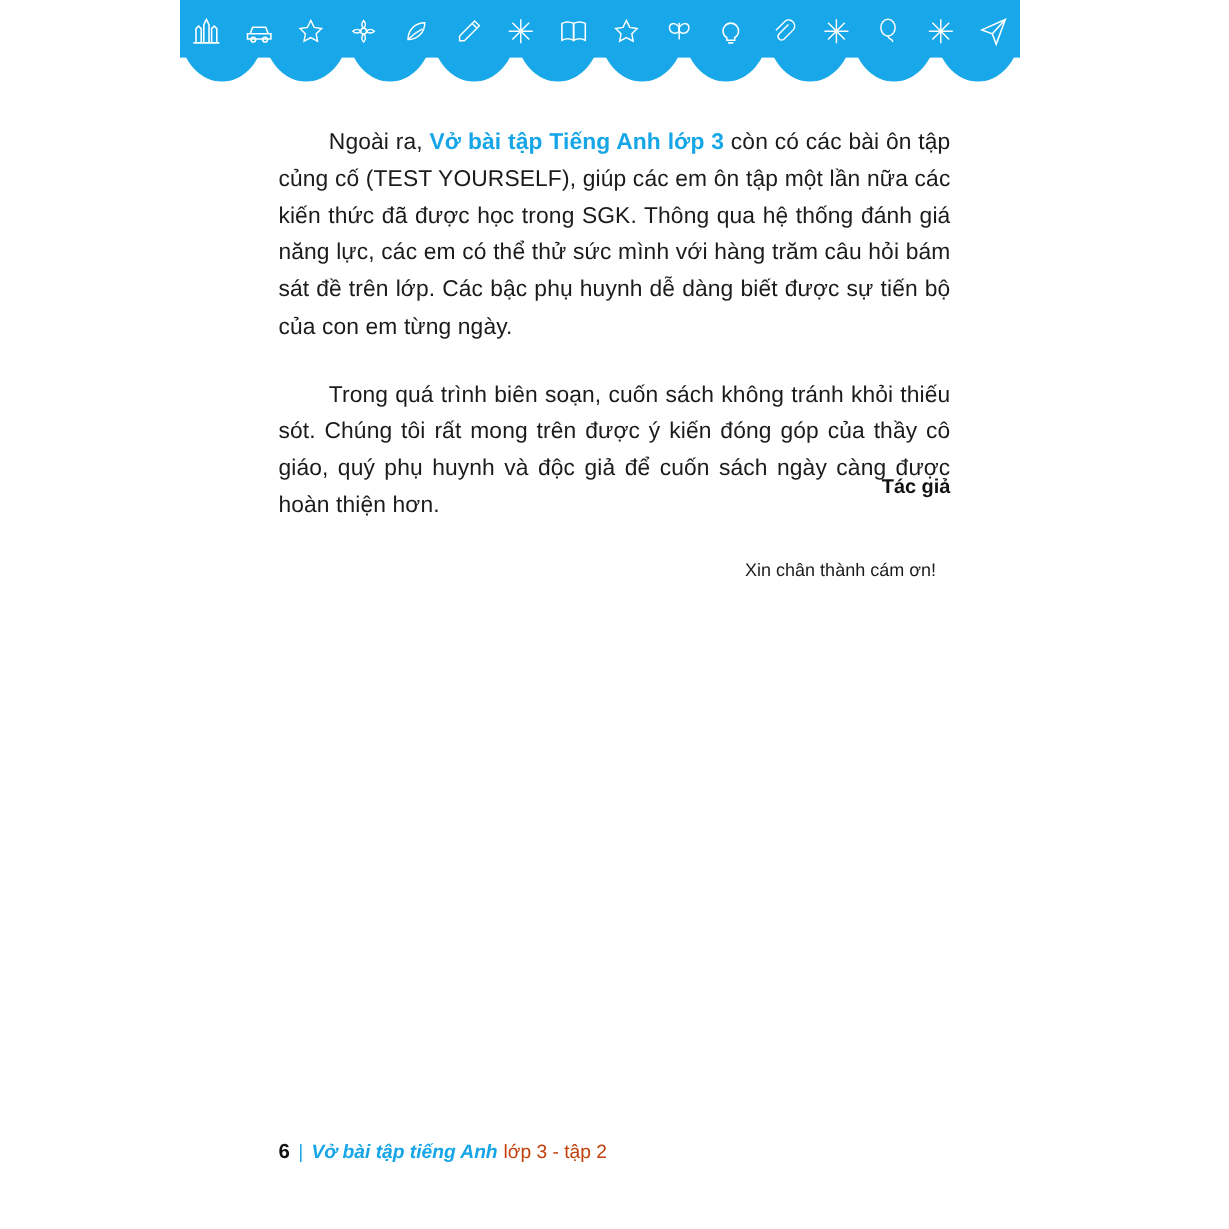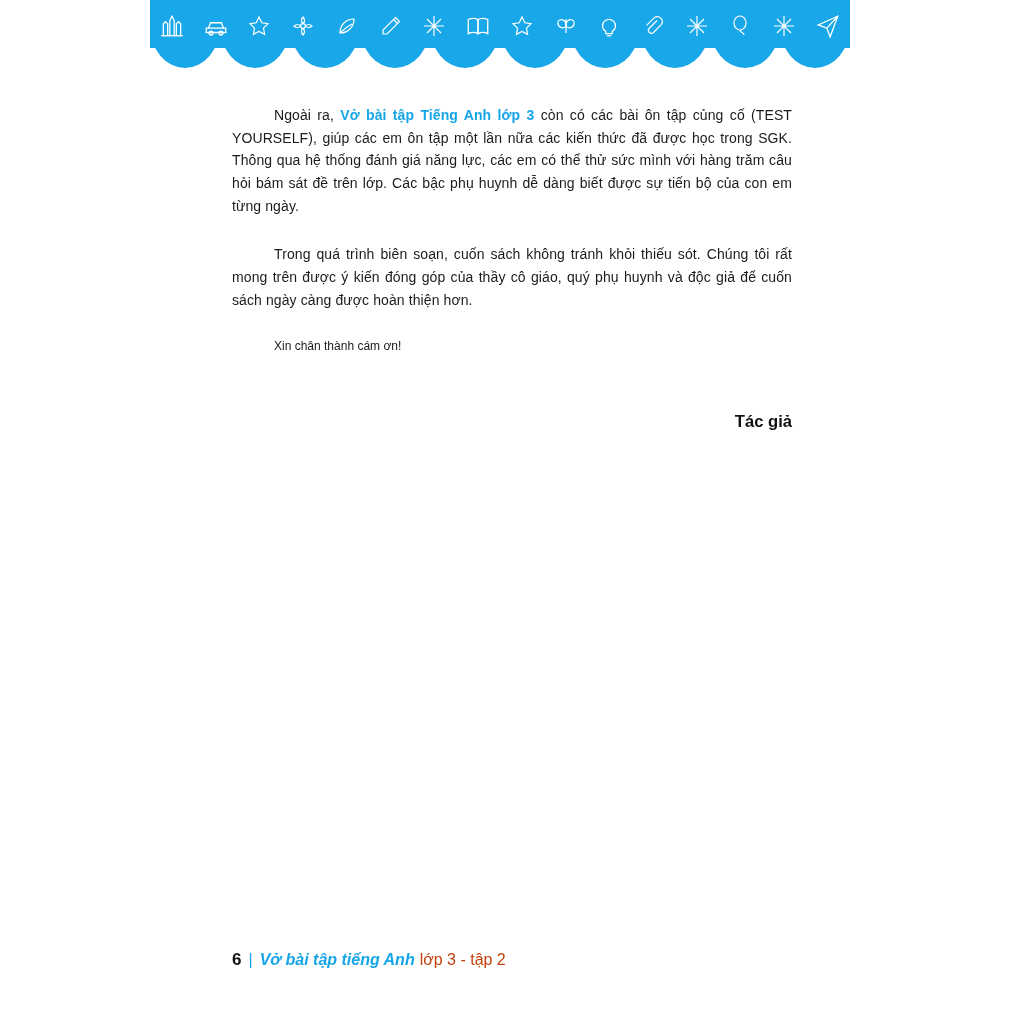--- a/index.html
+++ b/index.html
@@ -81,45 +81,46 @@
 
   
   .content {
     position: absolute;
     left: 232px;
     top: 104px;
     width: 560px;
   }
   p.para {
     margin: 0 0 26px 0;
-    font-size: 14px;
+    font-size: 19px;
     line-height: 1.62;
     color: #1b1b1b;
     text-align: justify;
     text-indent: 42px;
     letter-spacing: 0.1px;
   }
   p.para:last-child {
     margin-bottom: 0;
   }
   .highlight {
     color: #16a5e6;
     font-weight: bold;
   }
   p.thanks {
-    margin: 0;
-    font-size: 12px;
+    margin: 12px;
+    font-size: 15px;
     line-height: 1.62;
     color: #1b1b1b;
     text-indent: 42px;
+    text-align: right;
   }
   .signature {
     position: absolute;
     left: 232px;
-    top: 412px;
+    top: 396px;
     width: 560px;
     text-align: right;
     font-size: 16.6px;
     font-weight: bold;
     color: #111111;
   }
 
   
   .footer {
     position: absolute;

